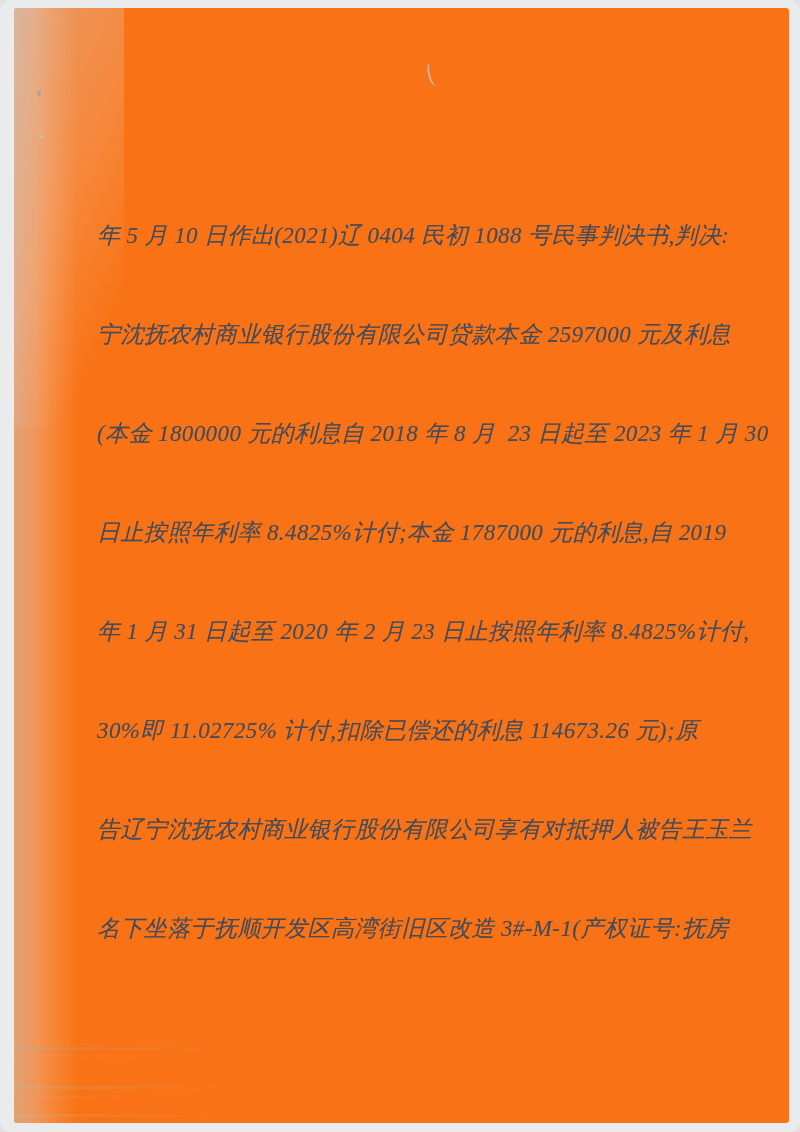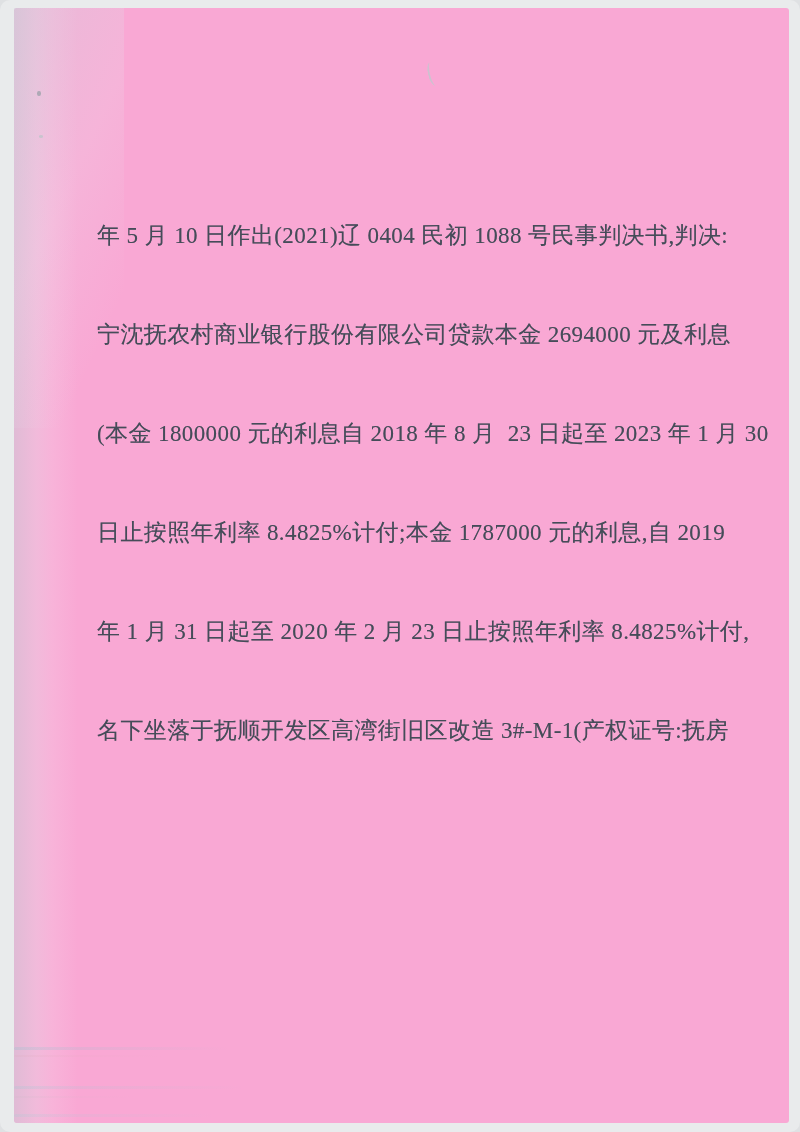--- a/index.html
+++ b/index.html
@@ -15,22 +15,23 @@
     border-radius: 10px;
     overflow: hidden;
     font-family: "Liberation Serif", "DejaVu Serif", serif;
   }
   .paper {
     position: absolute;
     left: 14px;
     top: 8px;
     right: 11px;
     bottom: 9px;
-    background: #f9a8d4;
+    background: #f97316;
     border-radius: 3px;
+    font-style: italic;
   }
   .edge-shade {
     position: absolute;
     left: 0;
     top: 0;
     bottom: 0;
     width: 64px;
     background: linear-gradient(90deg,
       rgba(198,206,214,0.50) 0%,
       rgba(223,229,234,0.30) 35%,
@@ -117,24 +118,26 @@
   <div class="paper">
     <div class="edge-shade"></div>
     <div class="edge-shade-top"></div>
 
     <div class="hair-mark"></div>
     <div class="speck-1"></div>
     <div class="speck-2"></div>
 
     <div class="textblock">
       <div class="line">年 5 月 10 日作出(2021)辽 0404 民初 1088 号民事判决书,判决:</div>
-      <div class="line">宁沈抚农村商业银行股份有限公司贷款本金 2694000 元及利息</div>
+      <div class="line">宁沈抚农村商业银行股份有限公司贷款本金 2597000 元及利息</div>
       <div class="line">(本金 1800000 元的利息自 2018 年 8 月  23 日起至 2023 年 1 月 30</div>
       <div class="line">日止按照年利率 8.4825%计付;本金 1787000 元的利息,自 2019</div>
       <div class="line">年 1 月 31 日起至 2020 年 2 月 23 日止按照年利率 8.4825%计付,</div>
+      <div class="line">30%即 11.02725% 计付,扣除已偿还的利息 114673.26 元);原</div>
+      <div class="line">告辽宁沈抚农村商业银行股份有限公司享有对抵押人被告王玉兰</div>
       <div class="line">名下坐落于抚顺开发区高湾街旧区改造 3#-M-1(产权证号:抚房</div>
       
       
       
       
       
       
       
       
       

